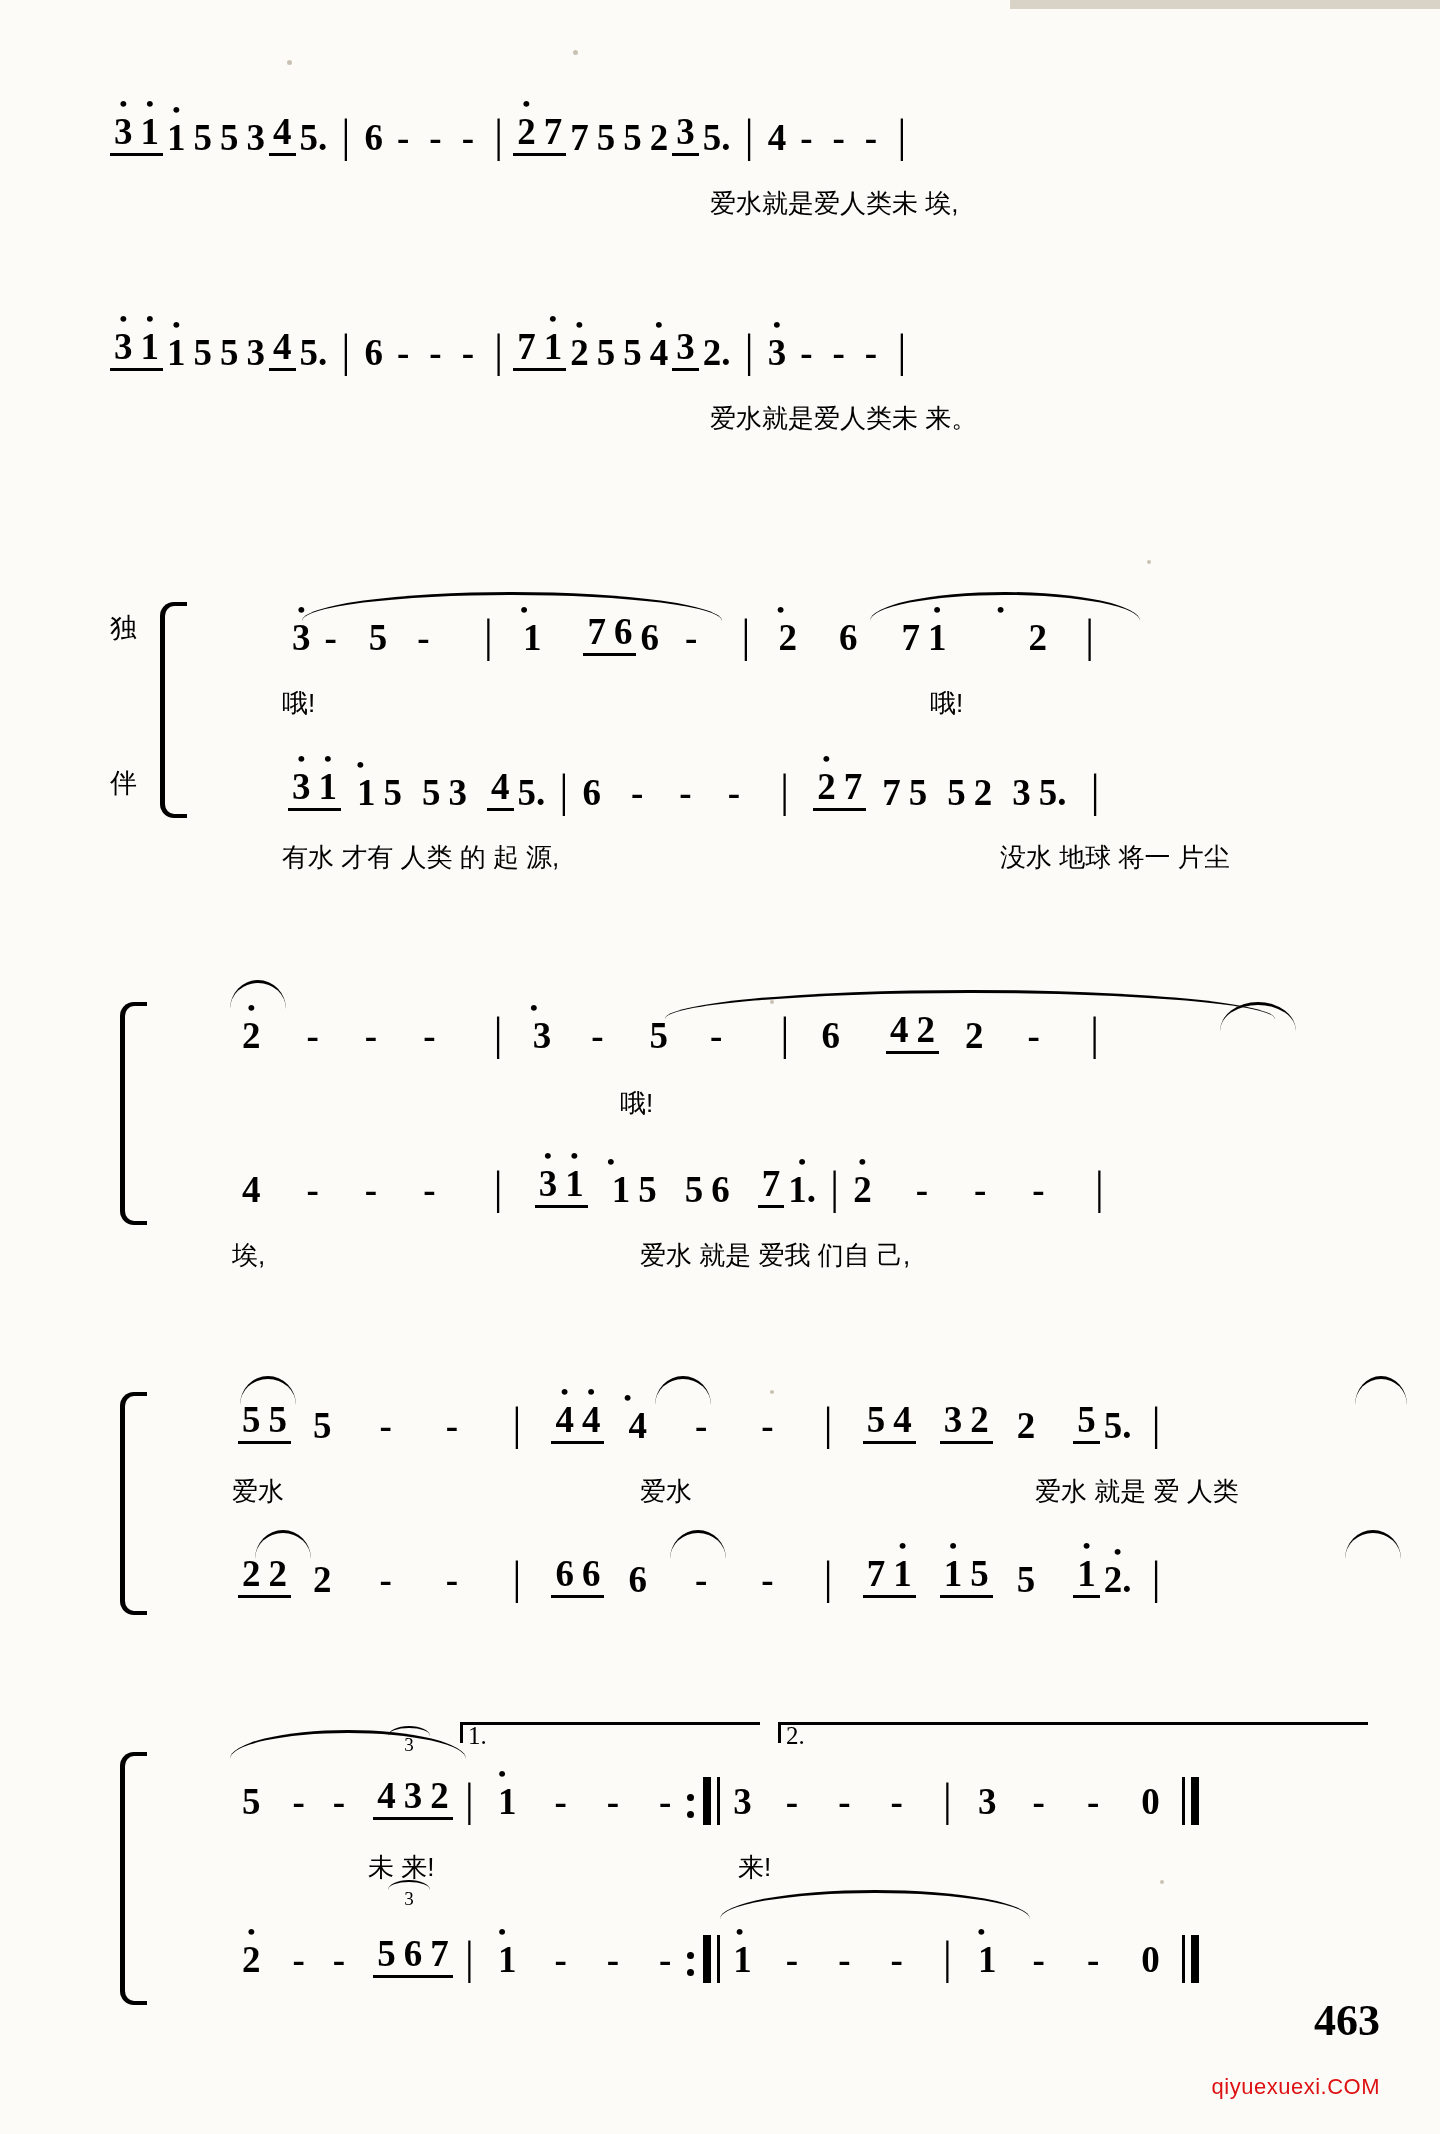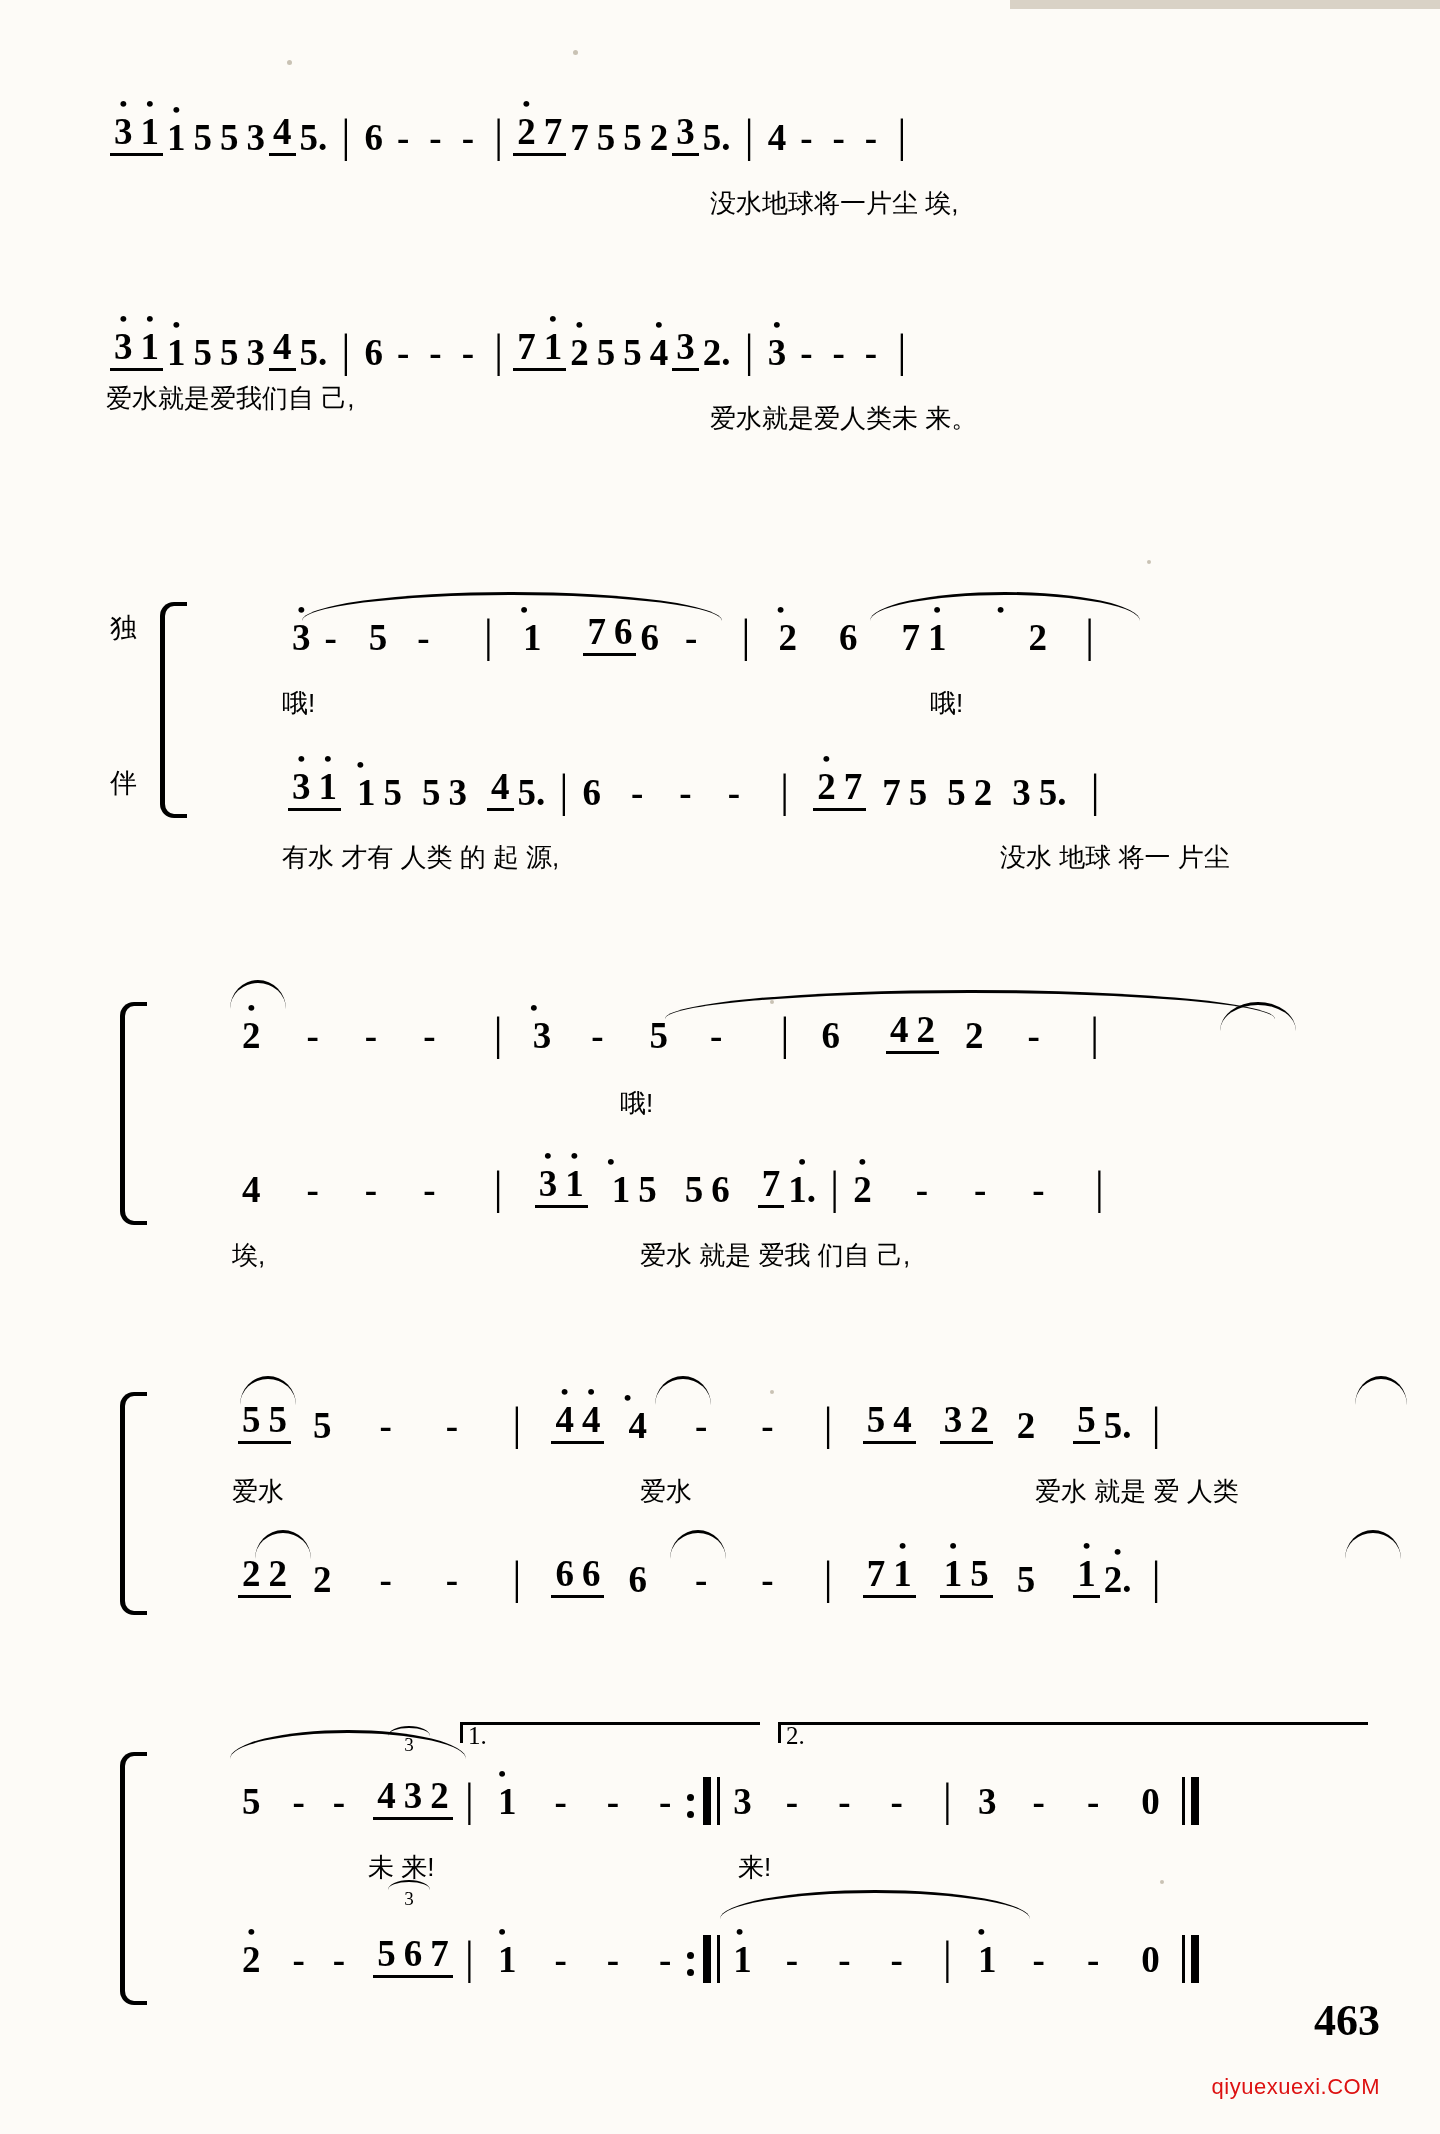--- a/index.html
+++ b/index.html
@@ -211,21 +211,21 @@
       <span class="note beam">3</span>
       <span class="note">5.</span>
       <span class="bar">|</span>
       <span class="note">4</span>
       <span class="dash">-</span>
       <span class="dash">-</span>
       <span class="dash">-</span>
       <span class="bar">|</span>
     </div>
     <div class="lyrics" style="position:absolute; left:600px; top:66px;">
-      <span>没水地球将一片尘 埃,</span>
+      <span>爱水就是爱人类未 埃,</span>
     </div>
   </div>
 
   <div class="system" style="position:absolute; left:110px; top:325px;">
     <div class="noteline">
       <span class="note beam dot-up">3</span>
       <span class="note beam dot-up">1</span>
       <span class="note dot-up">1</span>
       <span class="note">5</span>
       <span class="note">5</span>
@@ -245,23 +245,20 @@
       <span class="note">5</span>
       <span class="note dot-up">4</span>
       <span class="note beam">3</span>
       <span class="note">2.</span>
       <span class="bar">|</span>
       <span class="note dot-up">3</span>
       <span class="dash">-</span>
       <span class="dash">-</span>
       <span class="dash">-</span>
       <span class="bar">|</span>
-    </div>
-    <div class="lyrics" style="margin-left:-4px;">
-      <span>爱水就是爱我们自 己,</span>
     </div>
     <div class="lyrics" style="position:absolute; left:600px; top:66px;">
       <span>爱水就是爱人类未 来。</span>
     </div>
   </div>
 
   <div class="system" style="position:absolute; left:110px; top:580px; width:1250px; height:300px;">
 
     <span class="label" style="position:absolute; left:0px; top:30px;">独</span>
     <span class="label" style="position:absolute; left:0px; top:185px;">伴</span>

